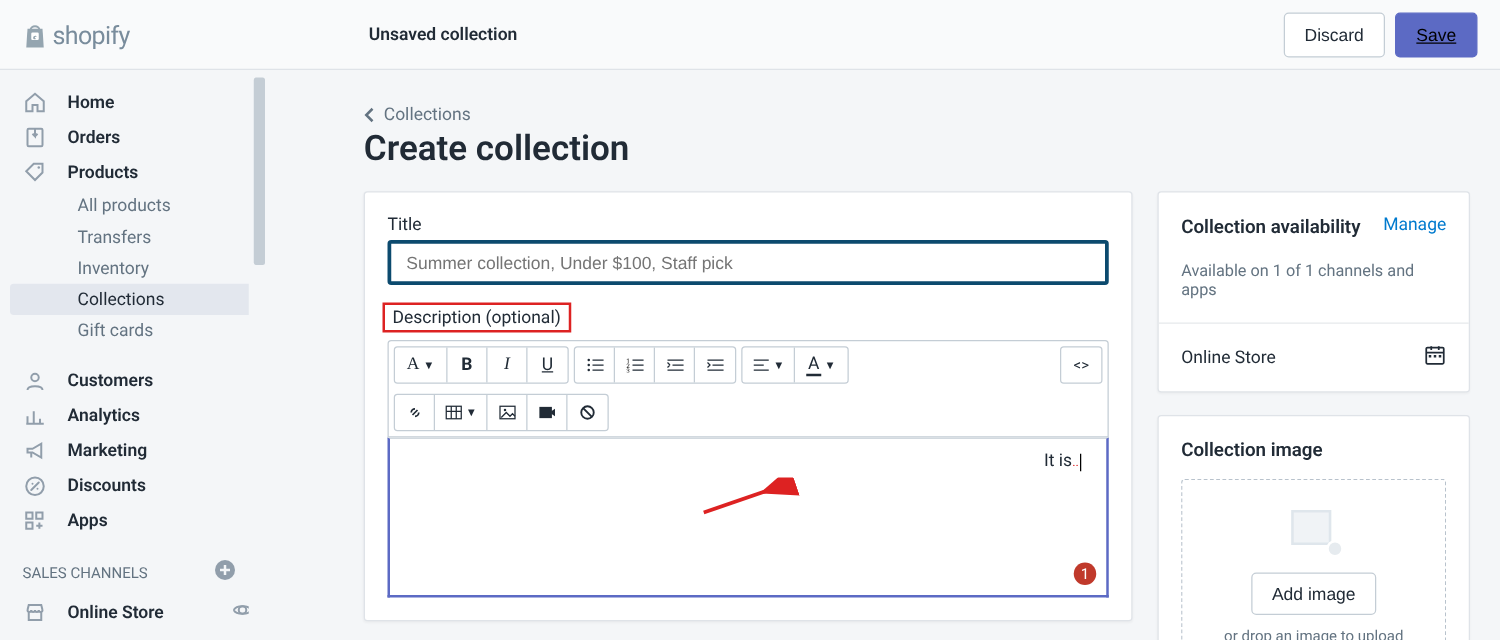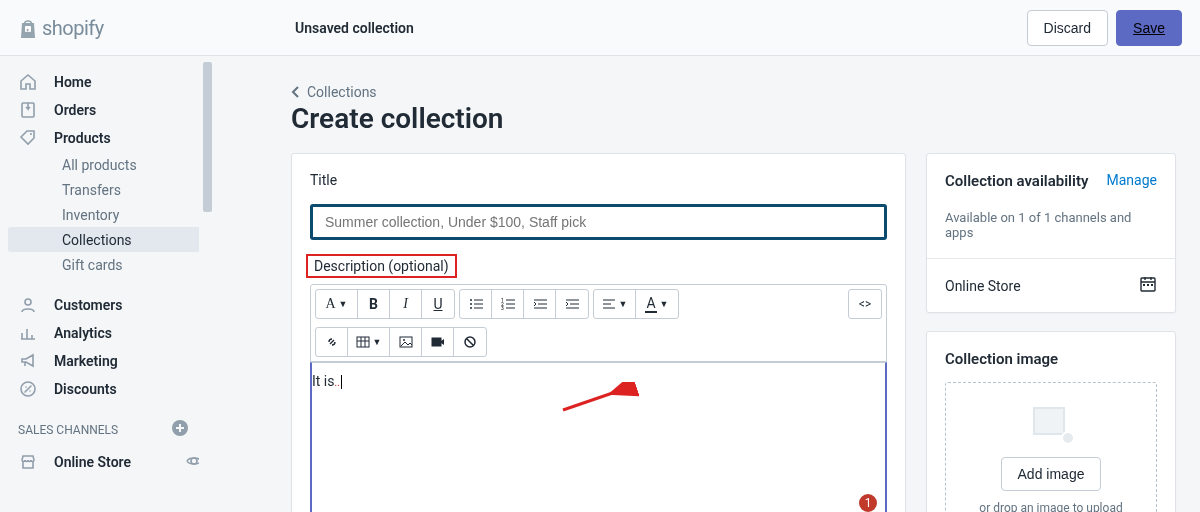--- a/index.html
+++ b/index.html
@@ -30,33 +30,33 @@
   .main { flex: 1; padding: 28px 24px 0 76px; overflow: hidden; }
   .back { display: flex; align-items: center; gap: 6px; color: #637381; font-size: 14px; cursor: pointer; margin-bottom: 2px; }
   .page-title { font-size: 28px; font-weight: 600; margin-bottom: 18px; }
 
   .columns { display: flex; gap: 20px; }
   .col-main { flex: 1; }
   .col-side { width: 250px; }
 
   .card { background: #fff; border: 1px solid #dfe3e8; border-radius: 3px; box-shadow: 0 1px 2px rgba(0,0,0,.04); margin-bottom: 18px; }
   .card-pad { padding: 18px; }
-  .label { font-size: 14px; color: #212b36; margin-bottom: 16px; }
+  .label { font-size: 14px; color: #212b36; margin-bottom: 4px; }
   .input { width: 100%; height: 36px; padding: 0 12px; border: 3px solid #0c4a6e; border-radius: 3px; font-size: 14px; color: #637381; }
   .desc-label { display: inline-block; border: 2px solid #d22; padding: 2px 6px; margin: 14px 0 6px -4px; }
 
   .toolbar { border: 1px solid #c4cdd5; border-radius: 3px 3px 0 0; display: flex; padding: 4px; gap: 4px; flex-wrap: wrap; }
   .tb-group { display: flex; border: 1px solid #c4cdd5; border-radius: 3px; }
   .tb-btn { width: 32px; height: 28px; display: flex; align-items: center; justify-content: center; border-right: 1px solid #c4cdd5; cursor: pointer; color: #212b36; }
   .tb-btn:last-child { border-right: none; }
   .tb-btn.w2 { width: 42px; gap: 3px; }
   .tb-right { margin-left: auto; }
   .caret { font-size: 9px; color: #212b36; }
 
-  .editor { border: 2px solid #5c6ac4; border-top: 1px solid #c4cdd5; height: 160px; padding: 10px 0; font-size: 14px; position: relative; background:#fff; }
+  .editor { border: 2px solid #5c6ac4; border-top: 1px solid #c4cdd5; height: 128px; padding: 10px 20px; font-size: 14px; position: relative; background:#fff;text-align:right; }
   .cursor { display: inline-block; width: 1px; height: 14px; background: #000; vertical-align: text-bottom; margin-left: 1px; }
   .badge-1 { position: absolute; right: 8px; bottom: 8px; width: 18px; height: 18px; border-radius: 50%; background: #c0392b; color: #fff; font-size: 12px; display: flex; align-items: center; justify-content: center; }
   .arrow-svg { position: absolute; left: 338px; top: 326px; pointer-events: none; }
 
   .side-title { font-size: 15px; font-weight: 600; }
   .side-sub { color: #637381; font-size: 13px; margin-top: 20px; }
   .link { color: #007ace; cursor: pointer; }
   .row-sb { display: flex; justify-content: space-between; align-items: flex-start; }
   .divider { height: 1px; background: #e6e9ec; }
   .store-row { display: flex; justify-content: space-between; align-items: center; padding: 16px 18px; }
@@ -150,20 +150,31 @@
     </div>
     <div class="nav-item bold">
       <span class="icon">
           <svg width="18" height="18" viewBox="0 0 18 18">
             <circle class="ic" cx="9" cy="9" r="7"></circle>
             <path class="ic" d="M6 12 L12 6 M7 7 L7 7 M11 11 L11 11" stroke-linecap="round"></path>
           </svg>
         </span>
       <span>Discounts</span>
     </div>
+    <div class="nav-item bold">
+      <span class="icon">
+          <svg width="18" height="18" viewBox="0 0 18 18">
+            <rect class="ic" x="2" y="2" width="5" height="5"></rect>
+            <rect class="ic" x="10" y="2" width="5" height="5"></rect>
+            <rect class="ic" x="2" y="10" width="5" height="5"></rect>
+            <path class="ic" d="M12.5 10 V15 M10 12.5 H15"></path>
+          </svg>
+        </span>
+      <span>Apps</span>
+    </div>
     <div class="section-header">
       <span>SALES CHANNELS</span>
       <span style="cursor:pointer;"><svg width="18" height="18" viewBox="0 0 18 18">
             <circle cx="9" cy="9" r="8" fill="#919eab"></circle>
             <path d="M9 5 V13 M5 9 H13" stroke="#f4f6f8" stroke-width="2"></path>
           </svg></span>
     </div>
     <div class="nav-item bold">
       <span class="icon">
           <svg width="18" height="18" viewBox="0 0 18 18">

